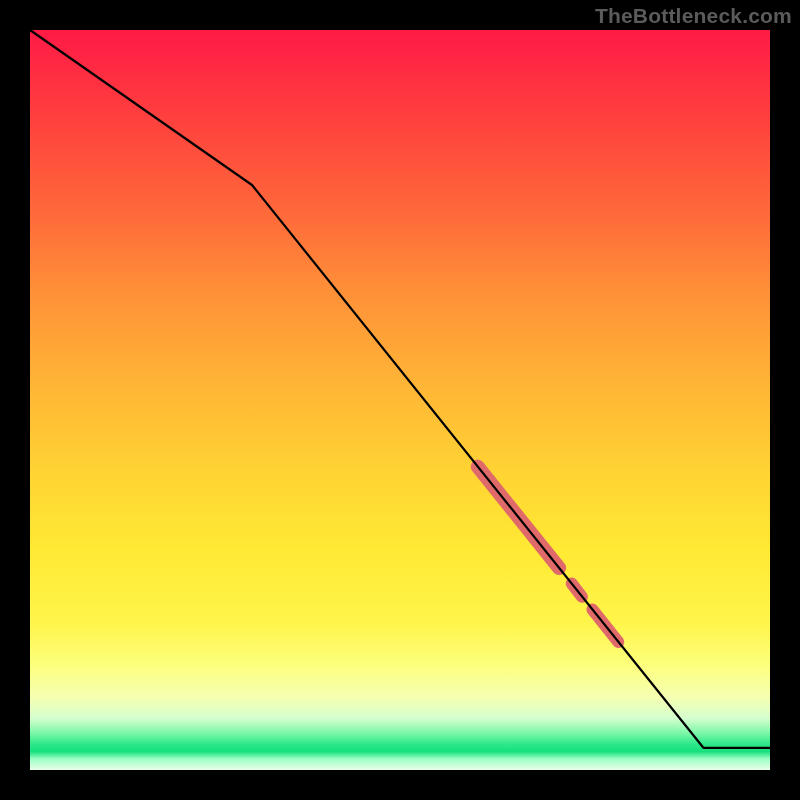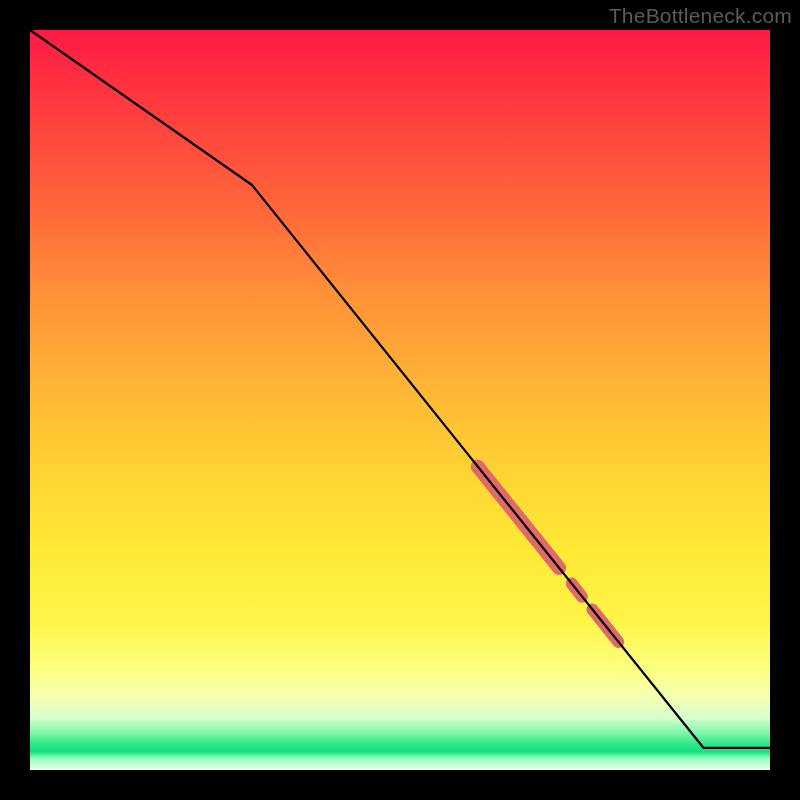--- a/index.html
+++ b/index.html
@@ -64,21 +64,21 @@
     stroke-width: 14;
     stroke-linecap: round;
   }
   .highlight.thin { stroke-width: 12; }
   .watermark {
     position: absolute;
     top: 4px;
     right: 8px;
     color: #5b5b5b;
     font-size: 21px;
-    font-weight: 400;
+    font-weight: 700;
     letter-spacing: 0.2px;
     user-select: none;
     margin-left: 40px;
   }
 </style>
 </head>
 <body>
 
 <div class="stage">
 

